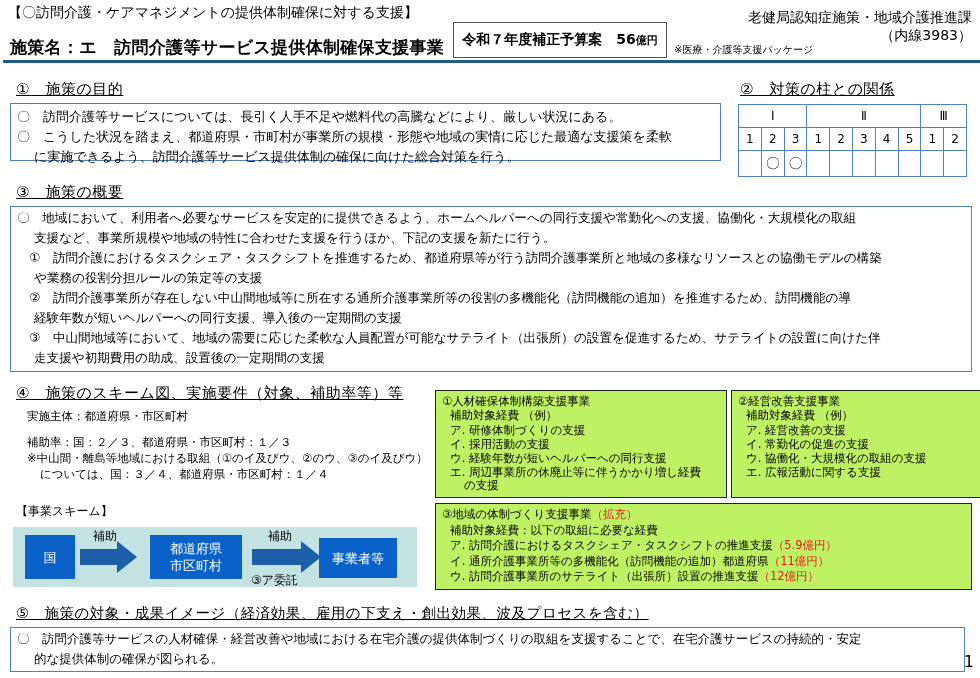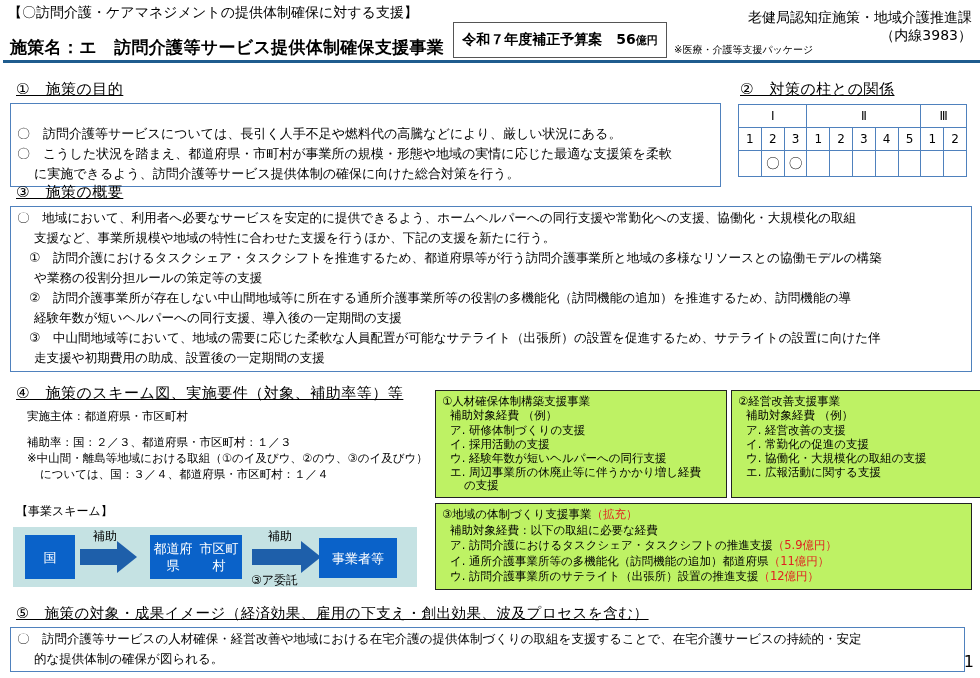--- a/index.html
+++ b/index.html
@@ -55,21 +55,21 @@
     <span class="unit">億円</span>
 </div>
 <div class="abs package-note">※医療・介護等支援パッケージ</div>
 <div class="abs dept">
   <div>老健局認知症施策・地域介護推進課</div>
   <div>（内線3983）</div>
 </div>
 <div class="abs header-rule"></div>
 
 <div class="abs sec-heading" style="left:16px; top:80px;">①　施策の目的</div>
-<div class="abs box" style="left:10px; top:103px; width:711px; height:84px; padding-top:20px;">
+<div class="abs box" style="left:10px; top:103px; width:711px; height:58px; padding-top:3px;">
   <div class="line">〇　訪問介護等サービスについては、長引く人手不足や燃料代の高騰などにより、厳しい状況にある。</div>
   <div class="line">〇　こうした状況を踏まえ、都道府県・市町村が事業所の規模・形態や地域の実情に応じた最適な支援策を柔軟</div>
   <div class="line indent1">に実施できるよう、訪問介護等サービス提供体制の確保に向けた総合対策を行う。</div>
 </div>
 
 <div class="abs sec-heading" style="left:740px; top:80px;">②　対策の柱との関係</div>
 <table class="abs pillar-table">
   <tbody>
       <tr>
     <td colspan="3">Ⅰ</td>
@@ -122,21 +122,21 @@
 <div class="abs info-text" style="left:40px; top:466px;">については、国：３／４、都道府県・市区町村：１／４</div>
 
 <div class="abs info-text" style="left:16px; top:503px; font-size:12px;">【事業スキーム】</div>
 
 <div class="abs scheme-bg"></div>
 <div class="abs scheme-node" style="left:25px; top:535px; width:50px; height:44px;">国</div>
 <div class="abs arrow-label" style="left:93px; top:528px;">補助</div>
 <div class="abs arrow-body" style="left:80px; top:549px; width:38px; height:16px;"></div>
 <div class="abs arrow-head" style="left:117px; top:541px;"></div>
 
-<div class="abs scheme-node" style="left:150px; top:535px; width:92px; height:44px; flex-direction:row;">
+<div class="abs scheme-node" style="left:150px; top:535px; width:92px; height:44px; flex-direction:column;">
   <span>都道府県</span>
   <span>市区町村</span>
 </div>
 <div class="abs arrow-label" style="left:268px; top:528px;">補助</div>
 <div class="abs arrow-body" style="left:252px; top:549px; width:50px; height:16px;"></div>
 <div class="abs arrow-head" style="left:301px; top:541px;"></div>
 <div class="abs arrow-label" style="left:251px; top:572px;">③ア委託</div>
 <div class="abs scheme-node" style="left:319px; top:538px; width:78px; height:40px;">事業者等</div>
 
 <div class="abs ybox" style="left:435px; top:390px; width:292px; height:108px;">

